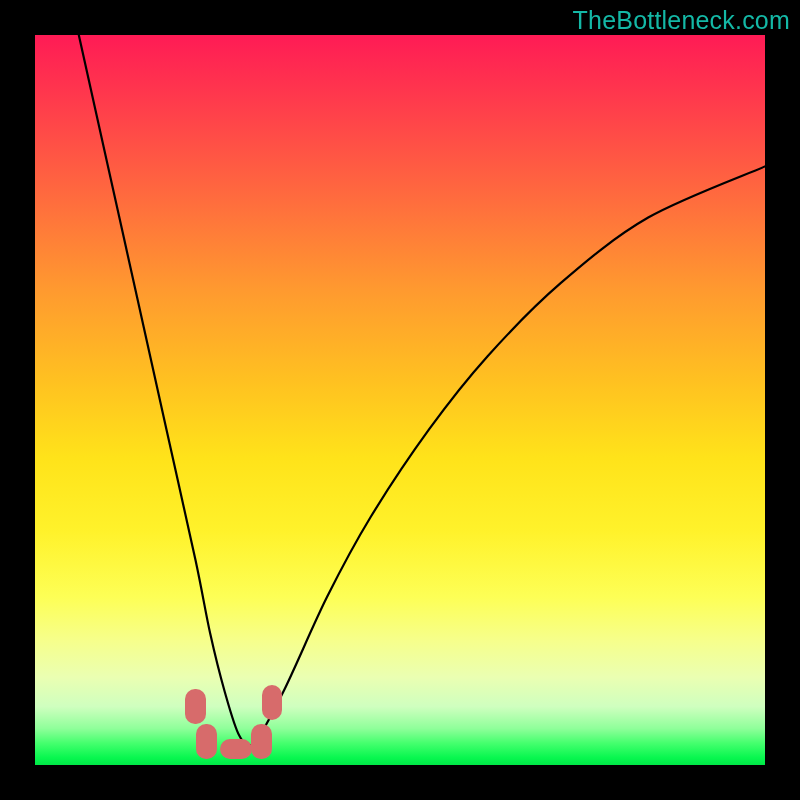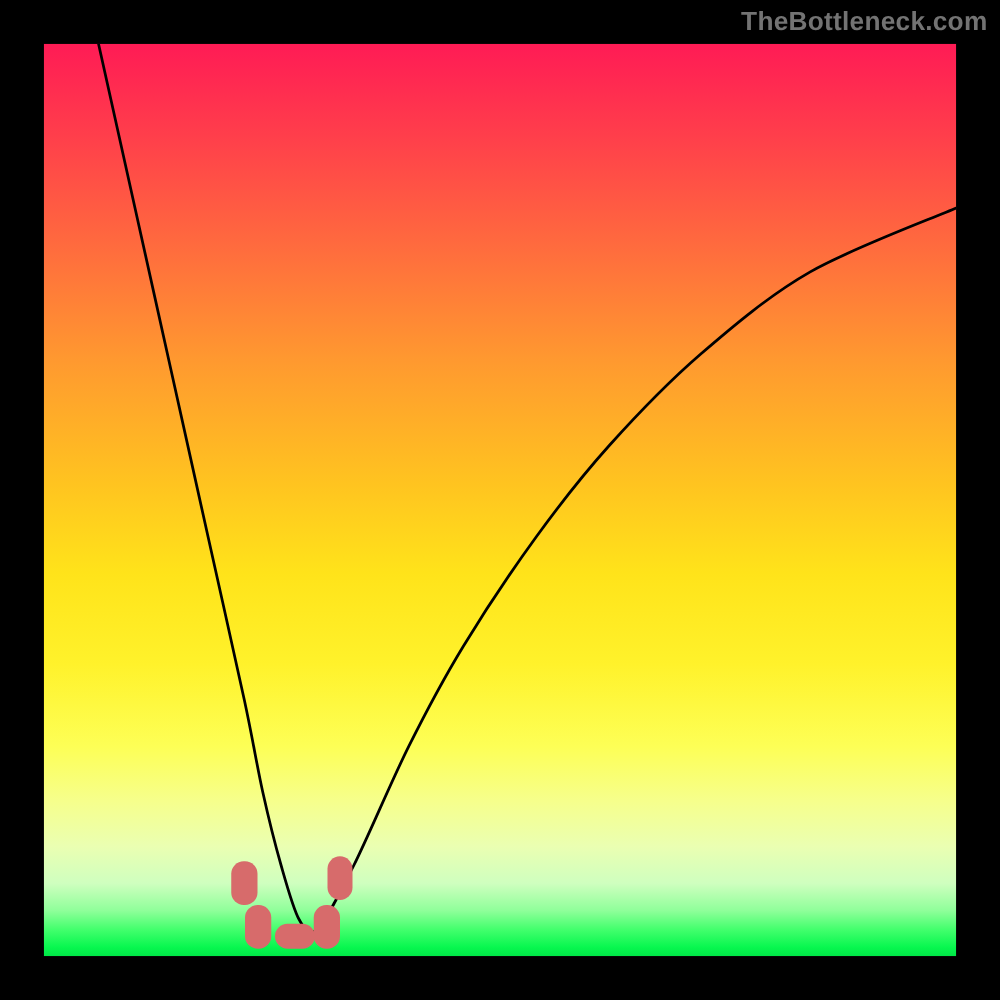--- a/index.html
+++ b/index.html
@@ -40,23 +40,23 @@
         #8fff9a 95%,
         #45ff6e 97%,
         #08f74f 99%,
         #00e847 100%
       );
   }
   .watermark {
     position: absolute;
     top: 6px;
     right: 10px;
-    color: #737373;
-    font-size: 21px;
-    font-weight: 700;
+    color: #14b8a6;
+    font-size: 25px;
+    font-weight: 400;
     letter-spacing: 0.2px;
     user-select: none;
   }
   svg.curve {
     position: absolute;
     left: 0; top: 0;
   }
   .marker {
     position: absolute;
     background: #d76b6b;

